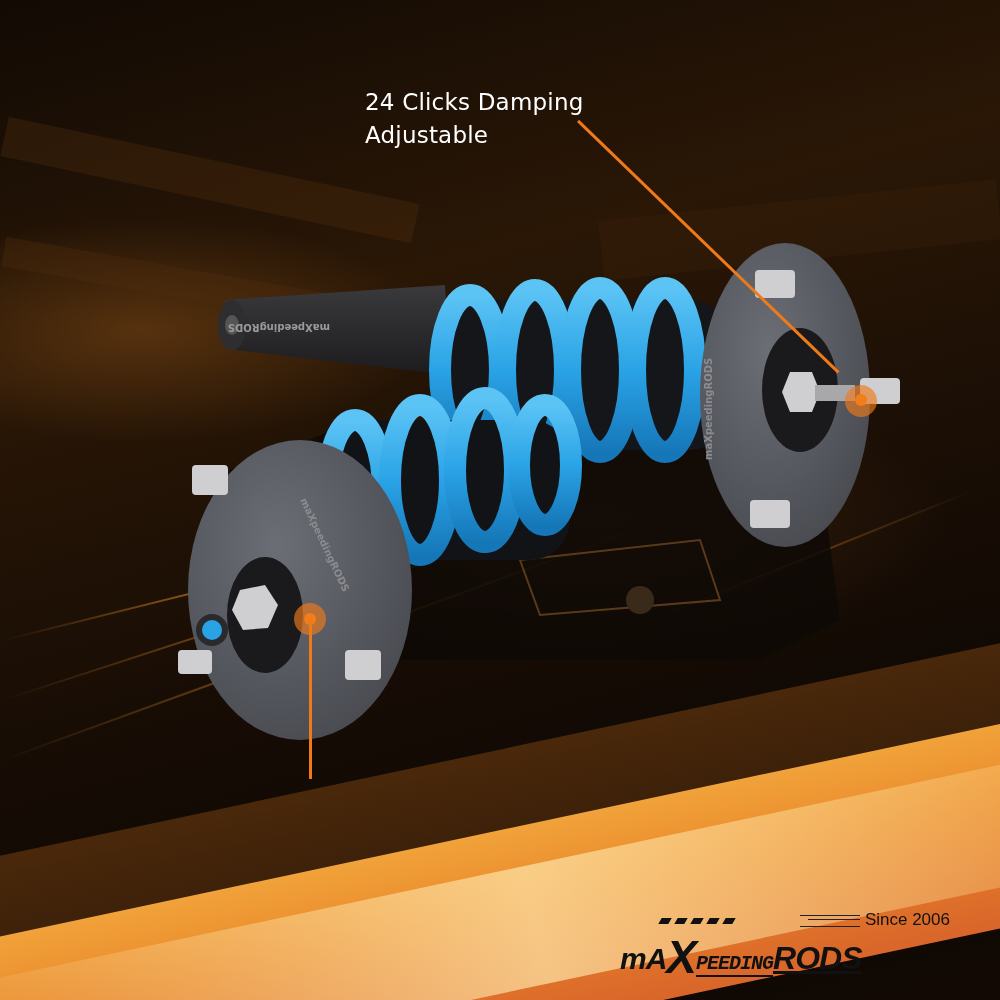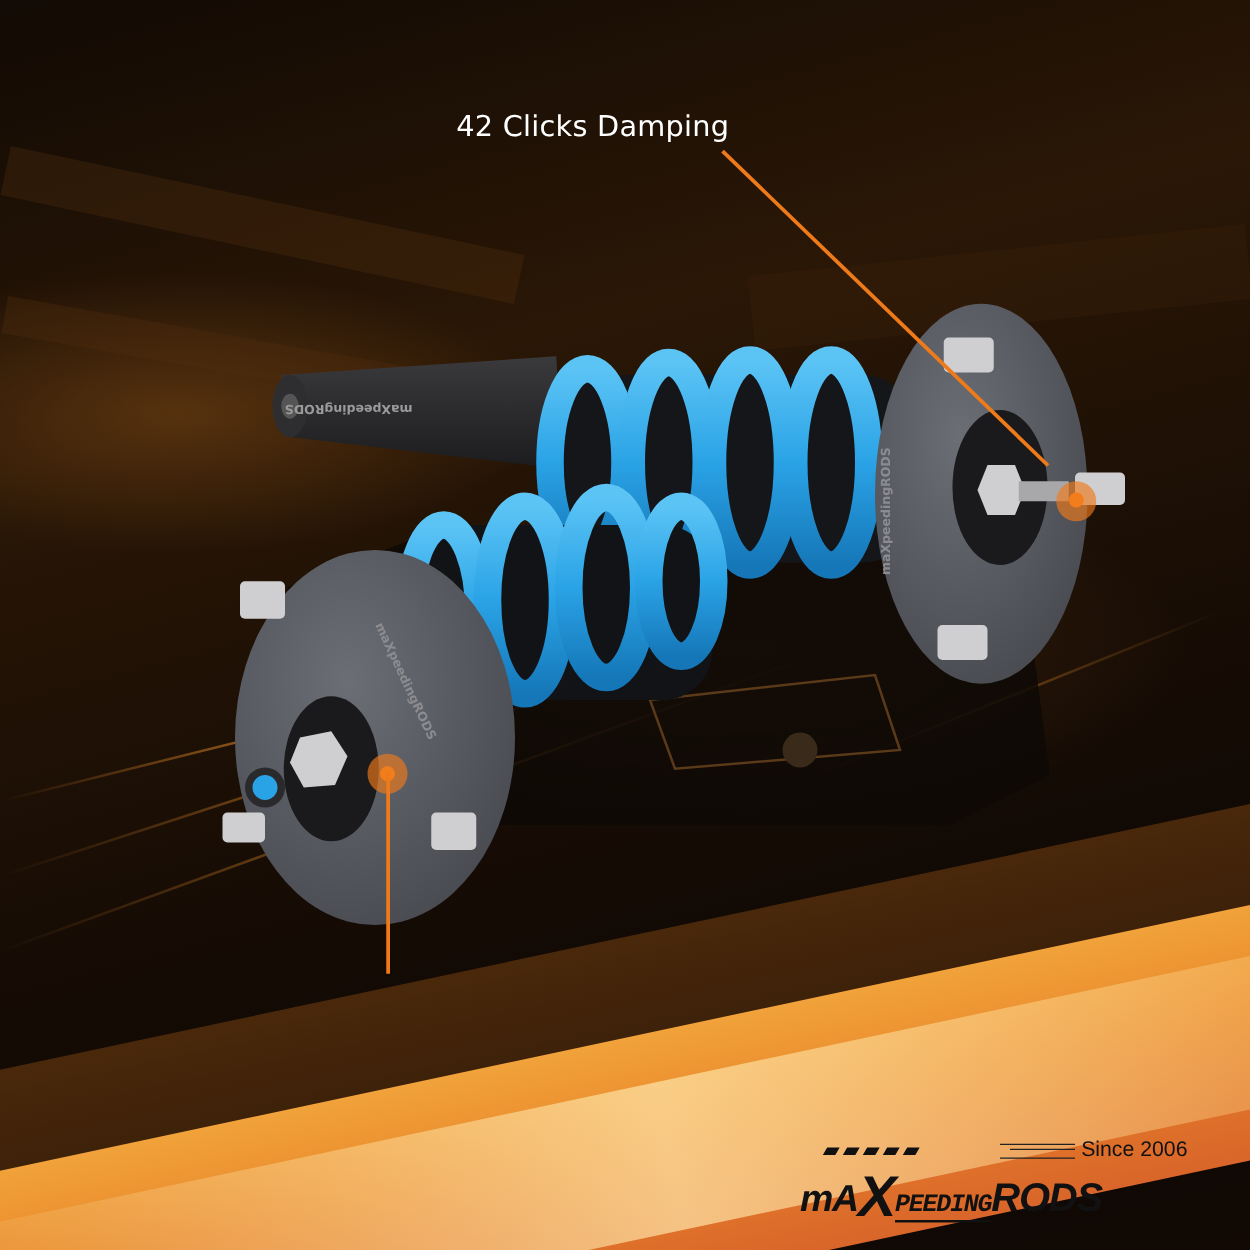--- a/index.html
+++ b/index.html
@@ -18,24 +18,24 @@
     .band3 { top: 1000px; height: 120px; transform: rotate(-12deg); background: linear-gradient(90deg, rgba(255,220,140,0.0), rgba(255,230,170,0.7), rgba(255,200,100,0.2)); }
     .callout-text { position: absolute; color: #ffffff; font-family: "DejaVu Sans", sans-serif; font-size: 23px; line-height: 33px; font-weight: 500; letter-spacing: 0.2px; }
     .leader { position: absolute; background: #ef7a1a; transform-origin: 0 0; }
     .dot-outer { position: absolute; border-radius: 50%; background: rgba(239,122,26,0.65); }
     .dot-inner { position: absolute; border-radius: 50%; background: #f27d1b; }
     .logo { position: absolute; left: 620px; top: 910px; width: 330px; height: 80px; text-align: center; }
     .logo-since { position: absolute; right: 0; top: 0; font-family: "Liberation Sans", sans-serif; font-size: 17px; color: #111; }
     .logo-lines { position: absolute; right: 90px; top: 5px; width: 60px; height: 10px; border-top: 1.5px solid #222; border-bottom: 1.5px solid #222; }
     .logo-lines::after { content: ""; position: absolute; left: 8px; right: 0; top: 3px; border-top: 1.5px solid #222; }
     .logo-mark { position: absolute; left: 0; top: 16px; font-family: "Liberation Sans", sans-serif; font-weight: 900; font-style: italic; color: #111; letter-spacing: -1px; white-space: nowrap; }
-    .logo-mark .ma { font-size: 30px; margin-left: 20px; }
+    .logo-mark .ma { font-size: 30px; }
     .logo-mark .x { font-size: 46px; position: relative; top: 4px; }
     .logo-mark .peeding { font-size: 20px; font-weight: 700; border-bottom: 2px solid #111; font-family: Liberation Mono, monospace; }
-    .logo-mark .rods { font-size: 32px; }
+    .logo-mark .rods { font-size: 32px; text-decoration: underline; }
     .checker { position: absolute; left: 40px; top: 8px; display: flex; gap: 6px; }
     .checker span { width: 10px; height: 6px; background: #111; transform: skewX(-30deg); }
     .tagline { position: absolute; left: 0; top: 60px; font-family: "Liberation Sans", sans-serif; font-size: 15px; color: #1a1a1a; white-space: nowrap; letter-spacing: -0.2px; }
     .tagline b { font-weight: 700; color: #111; }
   </style>
 </head>
 <body>
 
 <div class="stage">
 
@@ -115,21 +115,22 @@
       <circle cx="212" cy="630" r="16" fill="#2a2a2c"></circle>
       <circle cx="212" cy="630" r="10" fill="#2aa3e6"></circle>
       <rect x="192" y="465" width="36" height="30" rx="4" fill="#cfcfd1"></rect>
       <rect x="345" y="650" width="36" height="30" rx="4" fill="#cfcfd1"></rect>
       <rect x="178" y="650" width="34" height="24" rx="4" fill="#cfcfd1"></rect>
       <text x="300" y="500" fill="#8c8c90" font-family="DejaVu Sans, sans-serif" font-size="10" font-weight="bold" transform="rotate(65 300 500)">maXpeedingRODS</text>
     </g>
   </svg>
 
   <div class="callout-text" style="left:365px;top:86px;">
-    <div>42 Clicks Damping</div>
+    <div>24 Clicks Damping</div>
+    <div>Adjustable</div>
   </div>
   <div class="leader" style="left:577px;top:122px;width:3px;height:362px;transform:rotate(-46deg);"></div>
   <div class="dot-outer" style="left:845px;top:385px;width:32px;height:32px;"></div>
   <div class="dot-inner" style="left:855px;top:394px;width:12px;height:12px;"></div>
 
   <div class="dot-outer" style="left:294px;top:603px;width:32px;height:32px;"></div>
   <div class="dot-inner" style="left:304px;top:613px;width:12px;height:12px;"></div>
   <div class="leader" style="left:309px;top:619px;width:3px;height:160px;"></div>
 
   <div class="logo">

